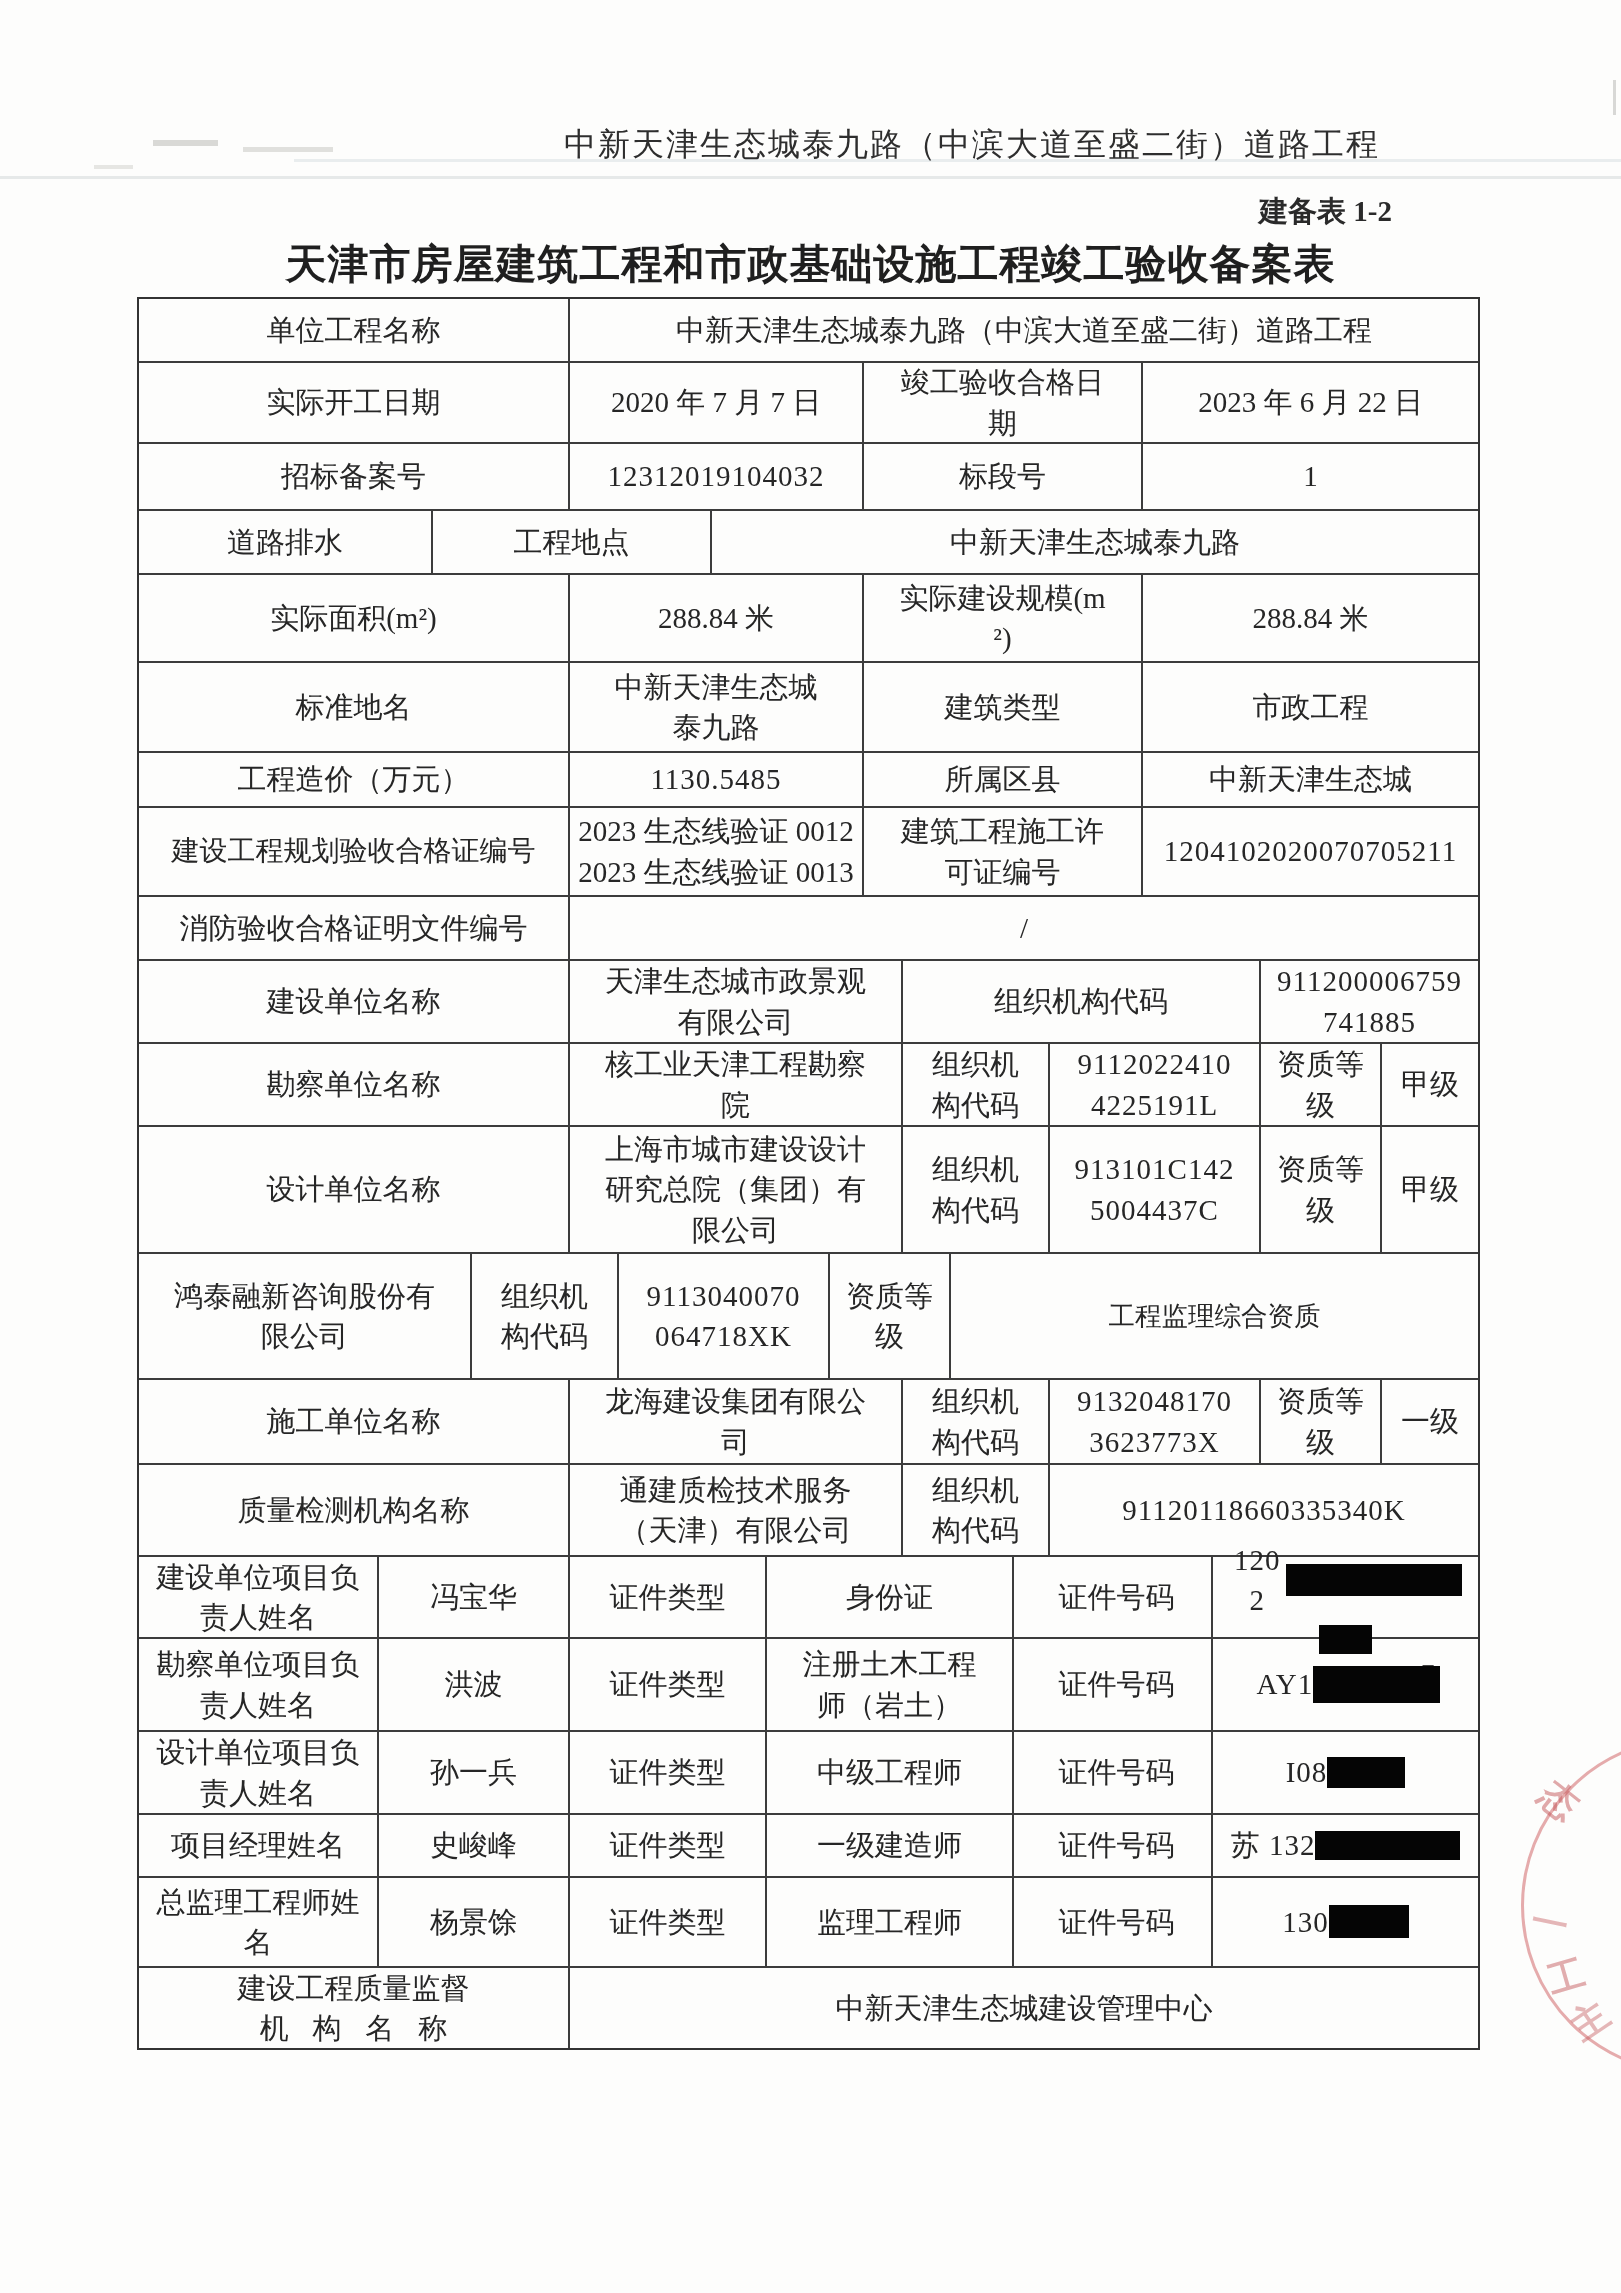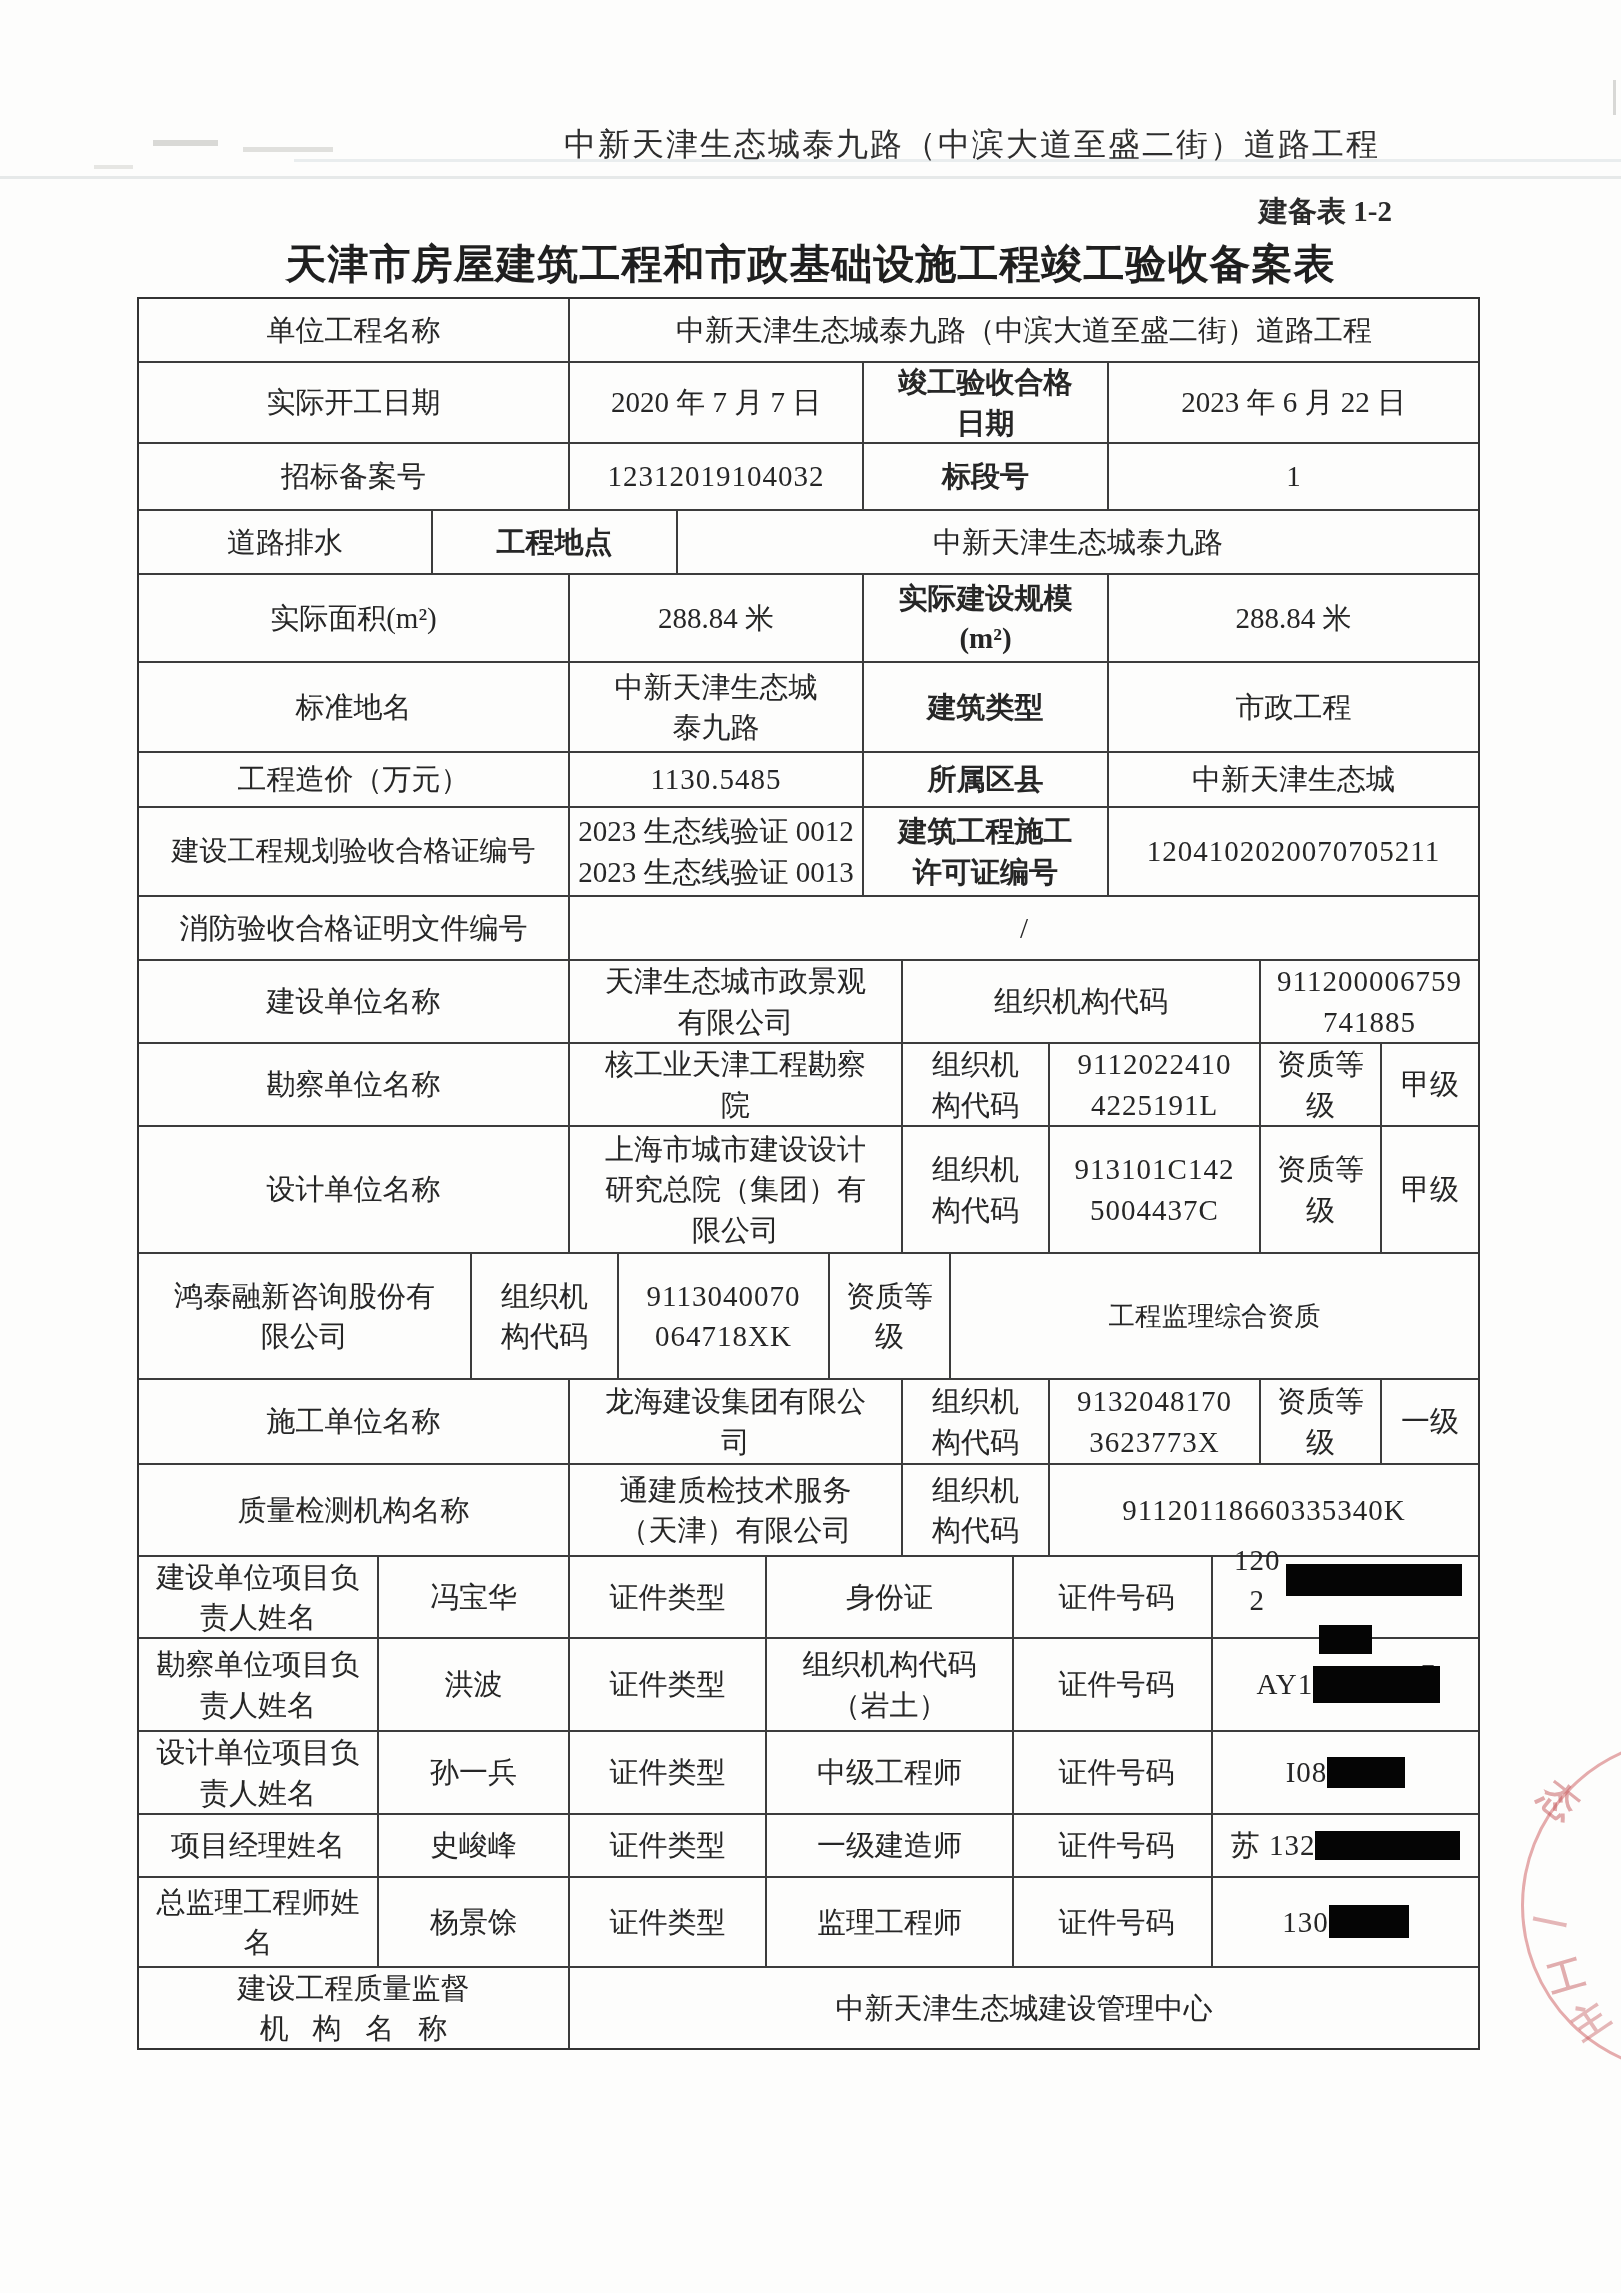--- a/index.html
+++ b/index.html
@@ -42,21 +42,21 @@
     text-align:center;
     font-size:29px;line-height:1.38;
     padding:2px 15.7px;
     color:#262626;
     word-break:break-all;
   }
   .td:last-child{border-right:none;flex:1;}
   
   .ca1{width:431px;}
   .ca2{width:294px;}
-  .ca3{width:245px;padding:2px 30px;font-weight:bold;}
+  .ca3{width:279px;padding:2px 30px;}
   
   .cb2{width:333px;padding:2px 25.5px;}
   .cb3{width:147px;padding:2px 17.6px;}
   .cb34{width:358px;}
   .cb4{width:211px;}
   .cb5{width:121px;padding:2px 9.8px;}
   .cgrade{padding:2px 7.8px;font-size:26.5px;}
   
   .cp1{width:240px;padding:2px 13.7px;}
   .cp2{width:191px;}
@@ -249,21 +249,21 @@
         <div class="idline" style="margin-top:4.9px">
           <span class="redact" style="width:53px;height:29px"></span>
         </div>
       </div>
     </div>
 
     <div class="tr" style="height:93px">
       <div class="td cp1">勘察单位项目负责人姓名</div>
       <div class="td cp2">洪波</div>
       <div class="td cp3">证件类型</div>
-      <div class="td cp4">组织机构代码（岩土）</div>
+      <div class="td cp4">注册土木工程师（岩土）</div>
       <div class="td cp5">证件号码</div>
       <div class="td cidval">
         <div class="idline">
           <span class="digit">AY1</span>
           <span class="redact bar-z" style="width:127px;height:37px"></span>
           <span class="tail7">7</span>
         </div>
       </div>
     </div>
 

